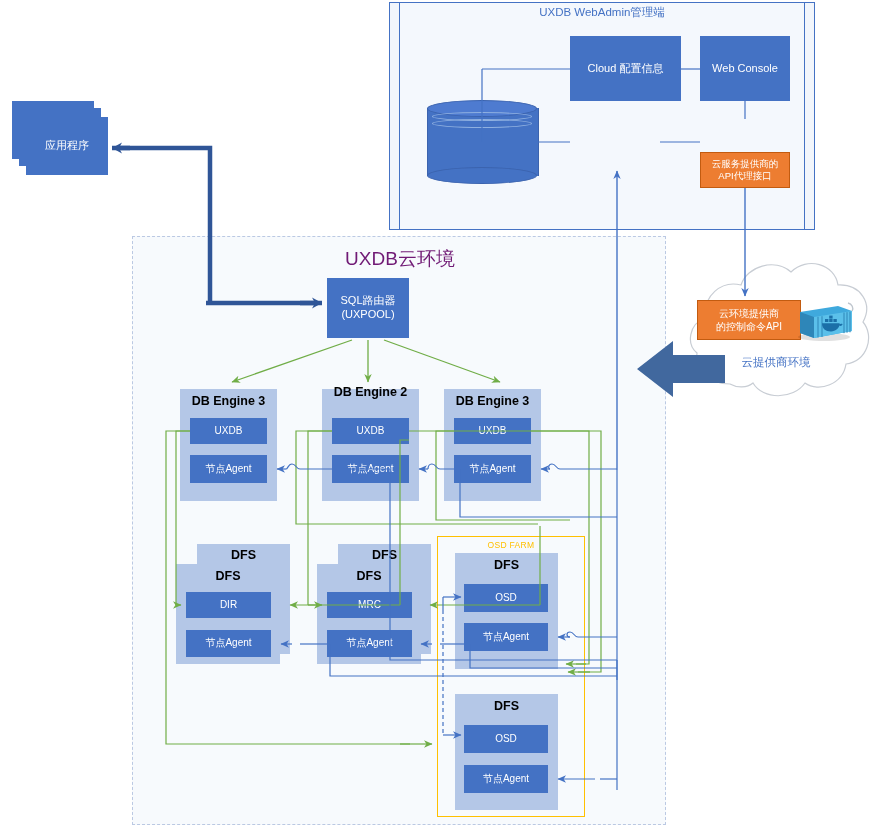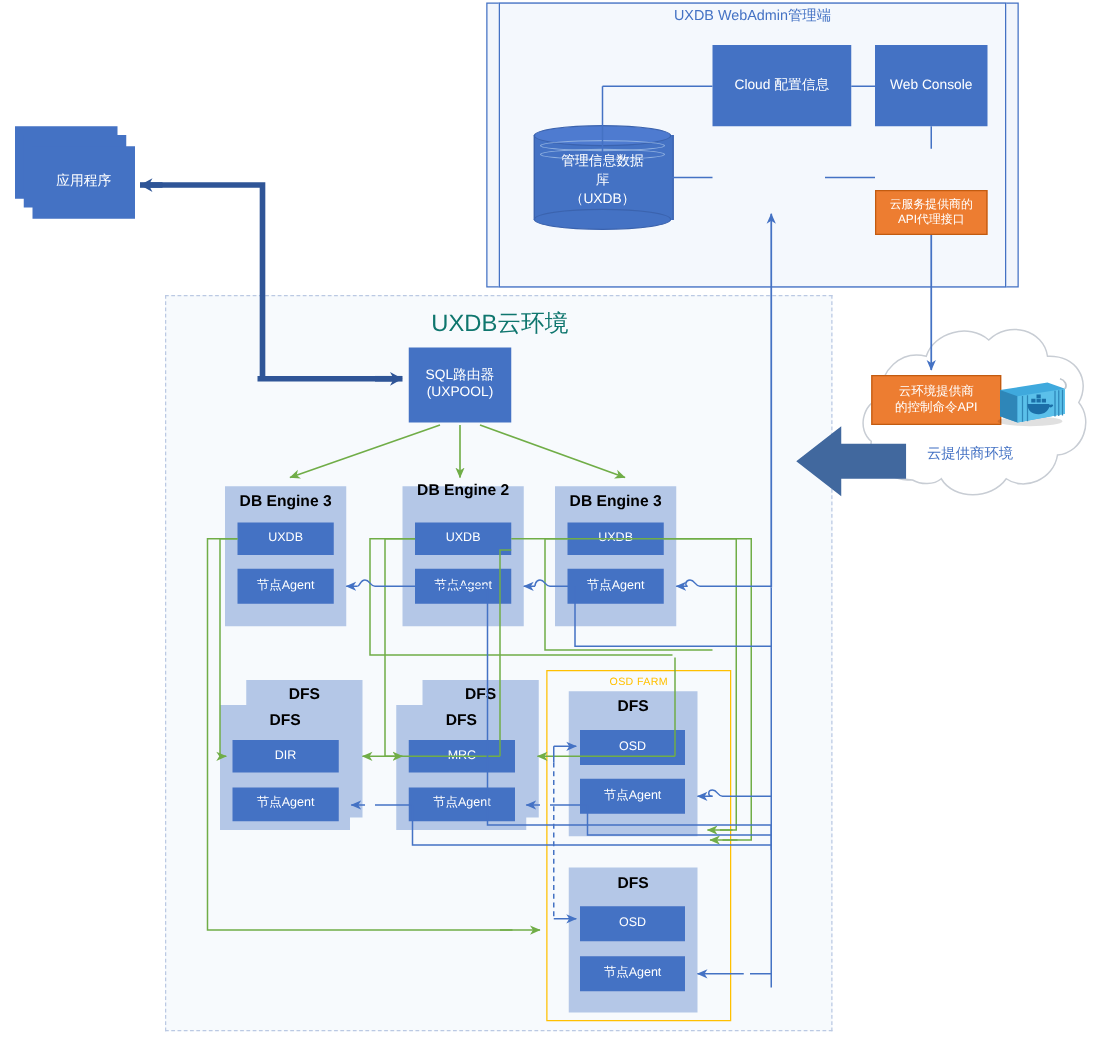--- a/index.html
+++ b/index.html
@@ -20,21 +20,21 @@
       border:1.3px solid #4472C4;background:#F2F6FC;}
   #webadmin-inner{left:399px;top:2px;width:406px;height:228px;
       border:1.3px solid #4472C4;background:#F4F8FD;}
   #webadmin-title{left:399px;top:5px;width:406px;height:16px;
       font-size:11.5px;color:#4472C4;text-align:center;}
 
   
   #uxdb-region{left:132px;top:236px;width:534px;height:589px;
       border:1.4px dashed #BBC9E3;background:#F7FAFD;}
   #uxdb-region-title{left:250px;top:246px;width:300px;height:28px;
-      font-size:19px;color:#0f766e;text-align:center;}
+      font-size:19px;color:#701a75;text-align:center;}
 
   
   #cyl{left:427px;top:100px;width:110px;height:84px;}
   #cyl .body{position:absolute;left:0;top:8px;width:110px;height:68px;
       background:#4472C4;border-left:1px solid #3B63AE;border-right:1px solid #3B63AE;}
   #cyl .top{position:absolute;left:0;top:0;width:110px;height:17px;
       background:#4E7BD0;border-radius:50%/50%;border:1px solid #3B63AE;box-sizing:border-box;}
   #cyl .bot{position:absolute;left:0;top:67px;width:110px;height:17px;
       background:#4472C4;border-radius:50%/50%;border:1px solid #3B63AE;box-sizing:border-box;}
   #cyl .ring{position:absolute;left:5px;width:100px;height:9px;
@@ -71,25 +71,20 @@
   <div class="abs" id="webadmin-outer"></div>
   <div class="abs" id="webadmin-inner"></div>
   <div class="abs" id="webadmin-title">UXDB WebAdmin管理端</div>
 
   <div class="abs" id="cyl">
     <div class="body"></div>
     <div class="top"></div>
     <div class="bot"></div>
     <div class="ring" style="top:12px"></div>
     <div class="ring" style="top:19px"></div>
-    <div class="txt">
-      <div>管理信息数据</div>
-      <div>库</div>
-      <div>（UXDB）</div>
-    </div>
   </div>
 
   <div class="abs box" style="left:570px;top:36px;width:111px;height:65px;">Cloud 配置信息</div>
 
   <div class="abs box" style="left:700px;top:36px;width:90px;height:65px;">Web Console</div>
 
 
 
   <div class="abs box orangebox" style="left:700px;top:152px;width:90px;height:36px;padding:0 5px;">云服务提供商的API代理接口</div>
 

